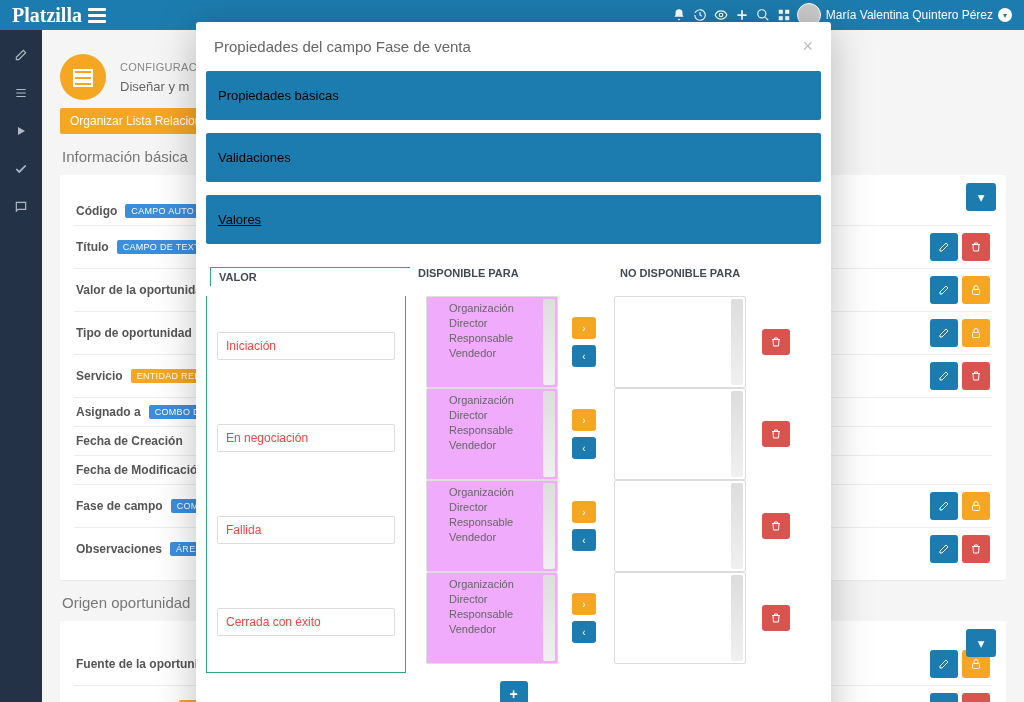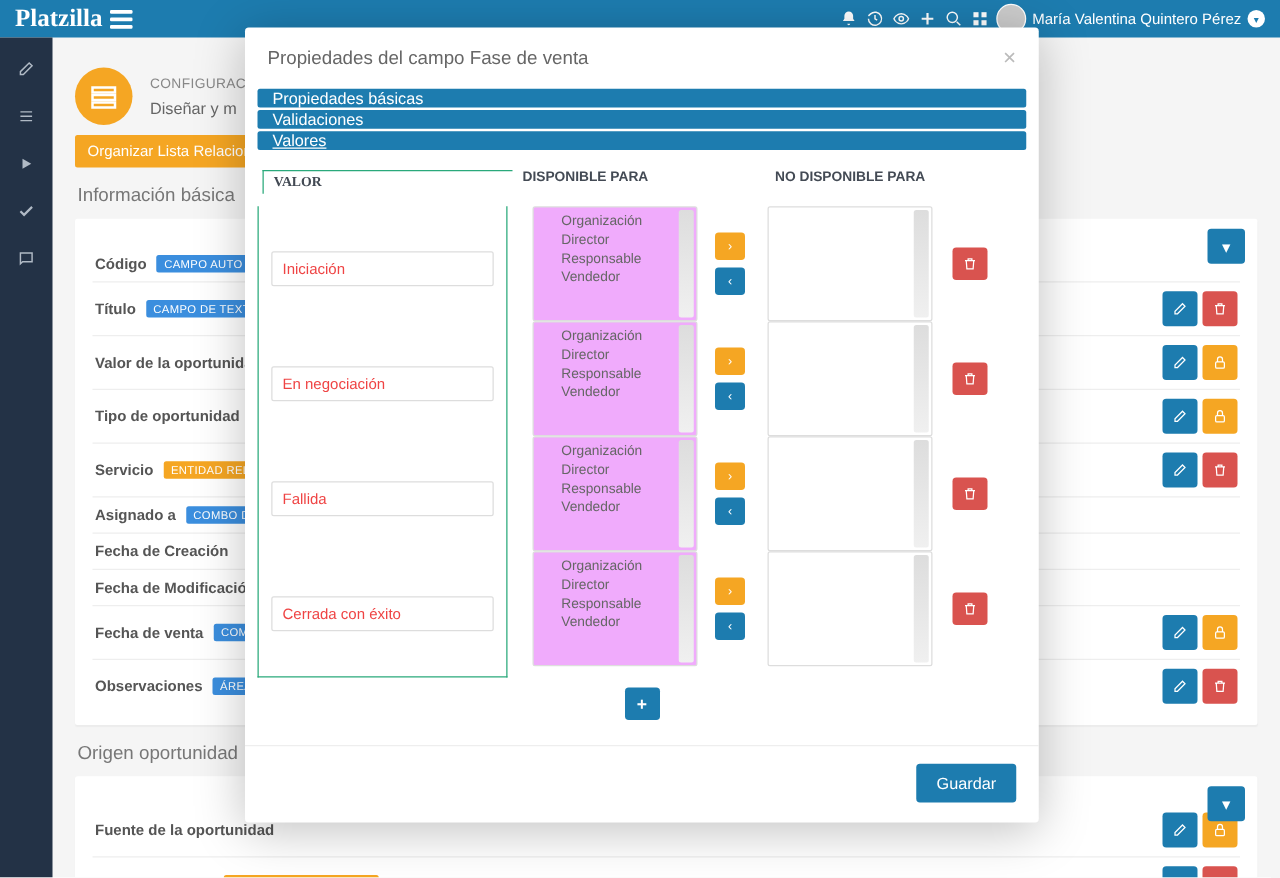--- a/index.html
+++ b/index.html
@@ -43,25 +43,25 @@
 .action-col { margin-left: auto; display: flex; gap: 4px; }
 .sbtn { width: 28px; height: 28px; border: none; border-radius: 3px; color: #fff; display:flex;align-items:center;justify-content:center; font-size:12px; }
 .s-blue { background: #1d7caf; }
 .s-orange { background: #f5a623; }
 .s-red { background: #d9534f; }
 .chevron-btn { width: 30px; height: 28px; border:none; border-radius: 3px; background:#1d7caf; color:#fff; margin-left:auto; display:flex;align-items:center;justify-content:center;}
 .modal { position: absolute; top: 22px; left: 196px; width: 635px; background: #fff; border-radius: 3px; box-shadow: 0 6px 40px rgba(0,0,0,0.25); z-index: 100; }
 .modal-head { display: flex; align-items: center; justify-content: space-between; padding: 14px 18px; color: #666; font-size: 15px; }
 .modal-close { color: #bbb; font-size: 18px; cursor: pointer; }
 .modal-body { padding: 0 10px 14px 10px; }
-.accordion-bar { background: #1d7caf; color: #ffffff; border-radius: 2px; padding: 0 12px; margin-bottom: 2px; font-size: 13px; }
+.accordion-bar { background: #1d7caf; color: #000000; border-radius: 2px; padding: 17px 12px; margin-bottom: 13px; font-size: 13px; }
 .accordion-bar.active { text-decoration: underline; }
 .vals-table { margin-top: 6px; }
 .vals-header { display: flex; font-weight: 700; font-size: 11px; color: #434a54; padding: 10px 4px; }
-.col-valor { width: 200px; border: 1px solid #2aa97b; border-bottom:none; padding-left: 8px; line-height: 18px; border-right: none; font-family: Liberation Serif, serif; }
+.col-valor { width: 200px; border: 1px solid #2aa97b; border-bottom:none; padding-left: 8px; line-height: 18px; border-right: none; }
 .col-disp { width: 190px; padding-left: 8px; }
 .col-nodisp { flex: 1; padding-left: 20px; }
 .vals-body-wrap { display: flex; }
 .valor-col-box { width: 200px; border: 1px solid #2aa97b; border-top: none; padding: 4px; display: flex; flex-direction: column; }
 .val-cell { height: 92px; display:flex; align-items:center; justify-content:center; }
 .val-input { width: 178px; height: 28px; border: 1px solid #ddd; border-radius: 2px; padding: 0 8px; font-size: 12px; color: #ef4444; }
 .other-cols { flex: 1; }
 .val-row { display: flex; align-items: stretch; height: 92px; }
 .role-box { width: 132px; border: 1px solid #ddd; background: #f0abfc; border-radius: 2px; font-size: 11px; color: #666; padding: 4px 22px; margin-left: 20px; line-height: 15px; position: relative; }
 .role-box::after { content:""; position:absolute; top:2px; right:2px; bottom:2px; width:12px; background: linear-gradient(#ddd,#f0f0f0); border-radius: 2px; }
@@ -260,21 +260,21 @@
         </div>
         <div class="field-row">
           <span class="field-name">Fecha de Creación</span>
           <div class="action-col"></div>
         </div>
         <div class="field-row">
           <span class="field-name">Fecha de Modificación</span>
           <div class="action-col"></div>
         </div>
         <div class="field-row">
-          <span class="field-name">Fecha de venta</span>
+          <span class="field-name">Fase de campo</span>
           <span class="badge b-blue">COMBO</span>
           <div class="action-col">
             <button class="sbtn s-blue">
               <svg width="12" height="12" viewBox="0 0 24 24" fill="none" stroke="#fff" stroke-width="2">
                 <path d="M4 20h4L20 8l-4-4L4 16v4z"></path>
               </svg>
             </button>
             <button class="sbtn s-orange">
               <svg width="12" height="12" viewBox="0 0 24 24" fill="none" stroke="#fff" stroke-width="2">
                 <rect x="5" y="11" width="14" height="10" rx="2"></rect>

